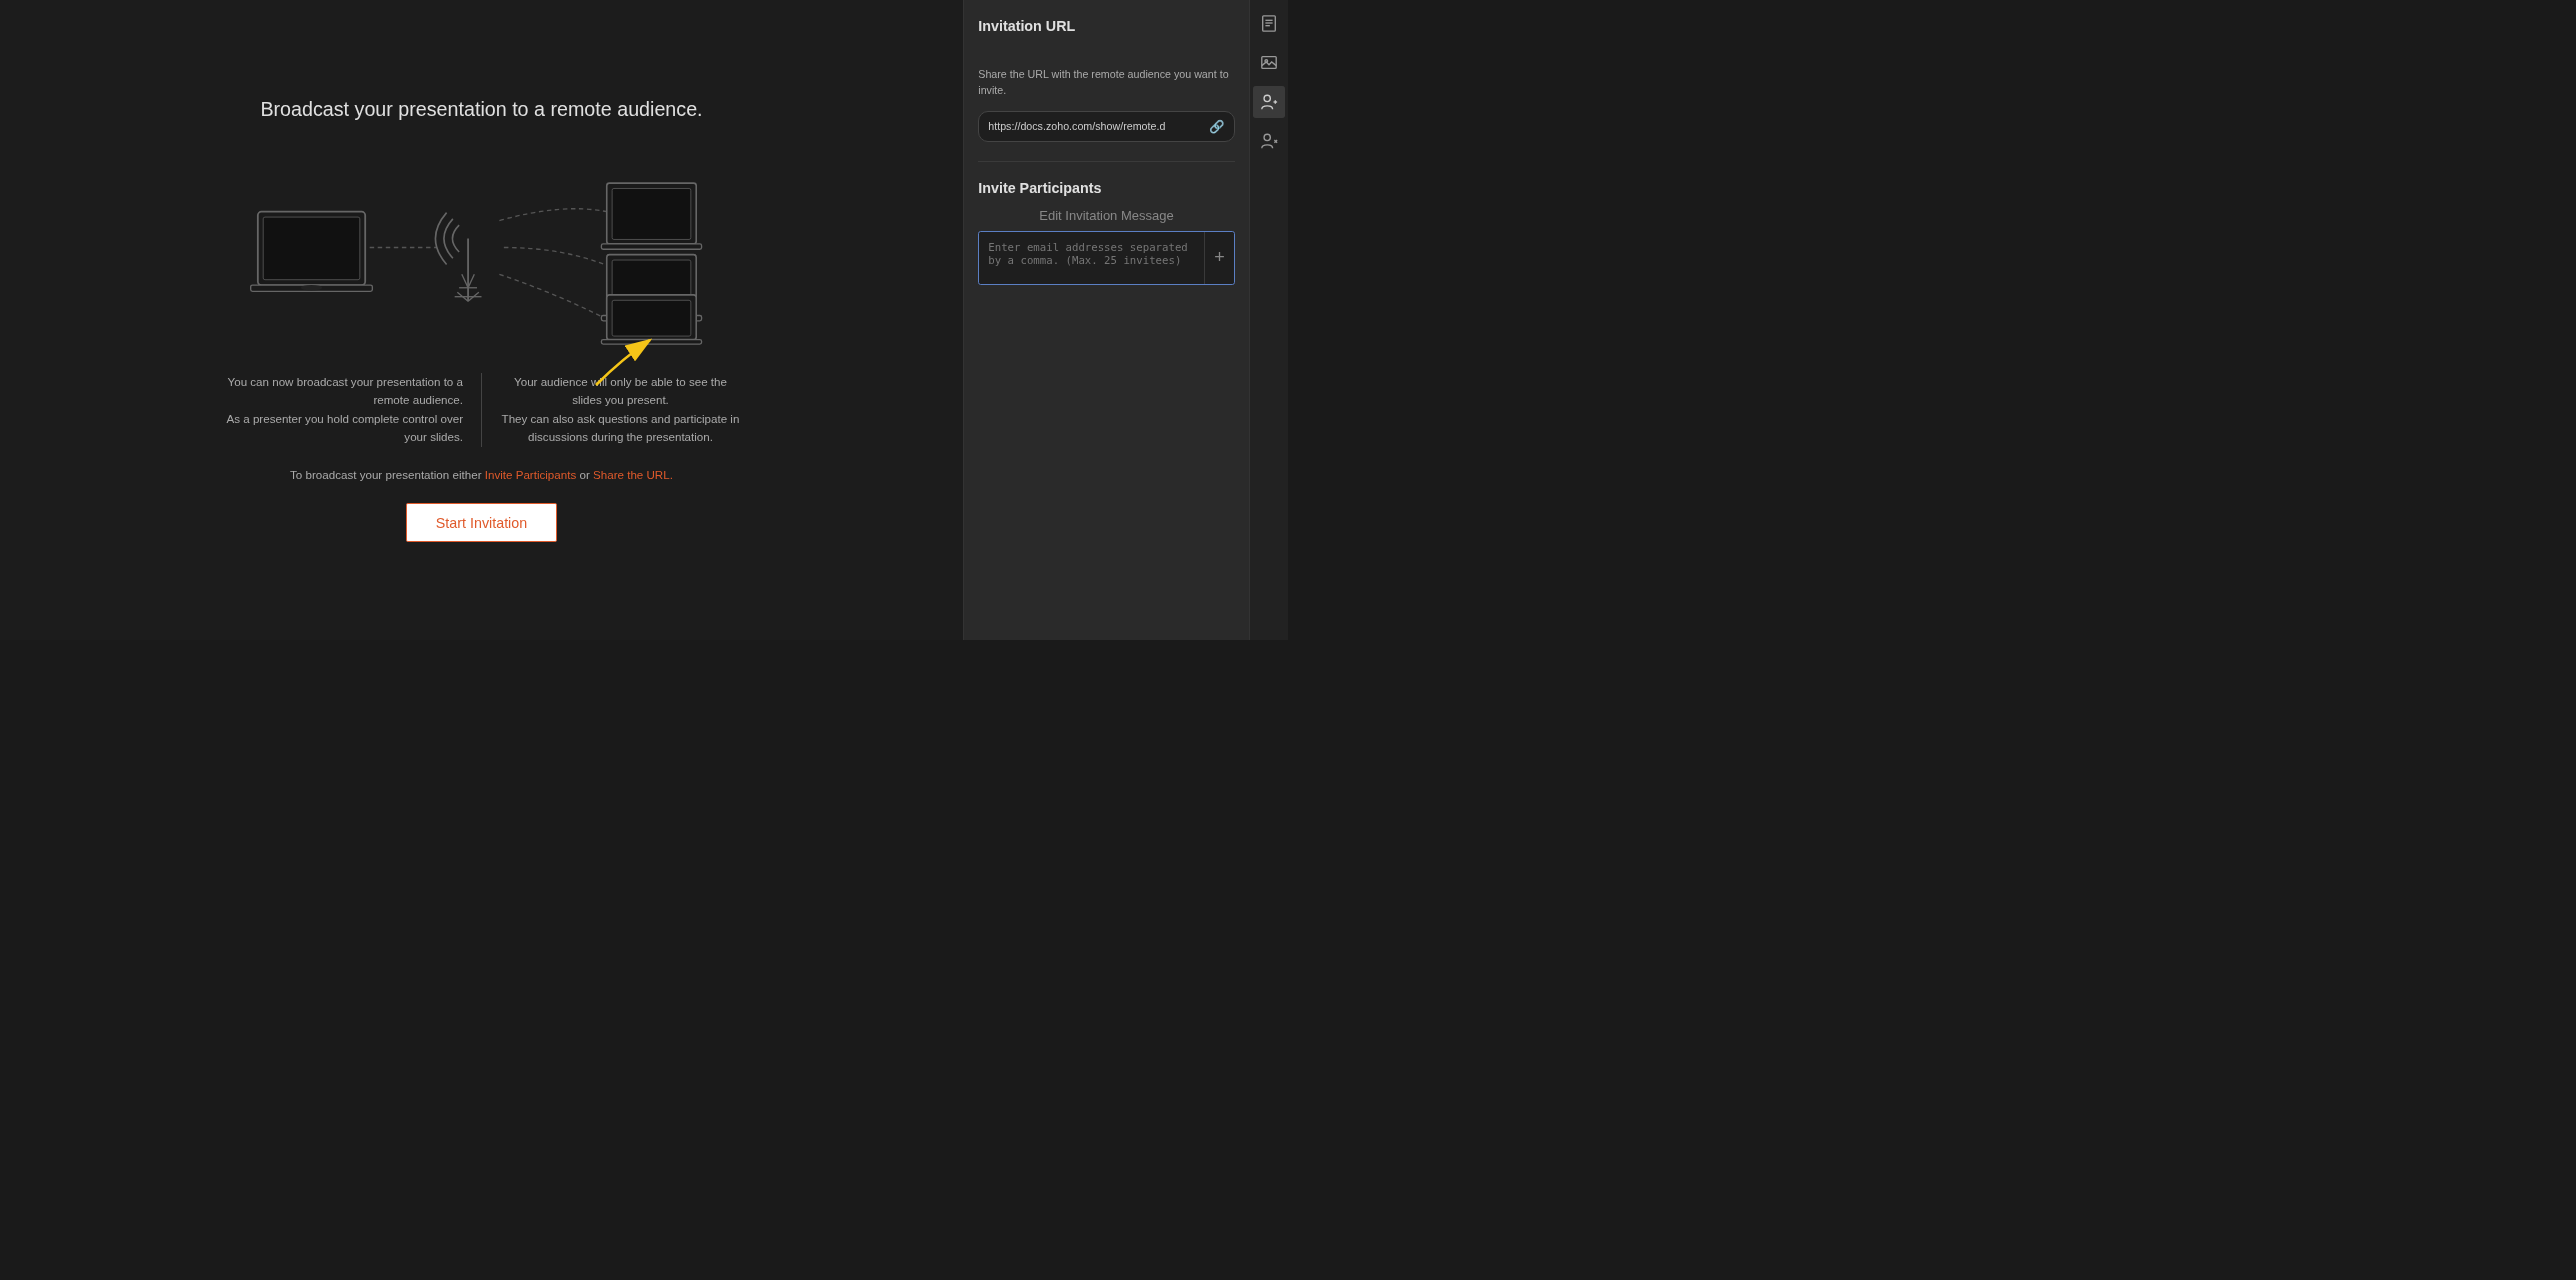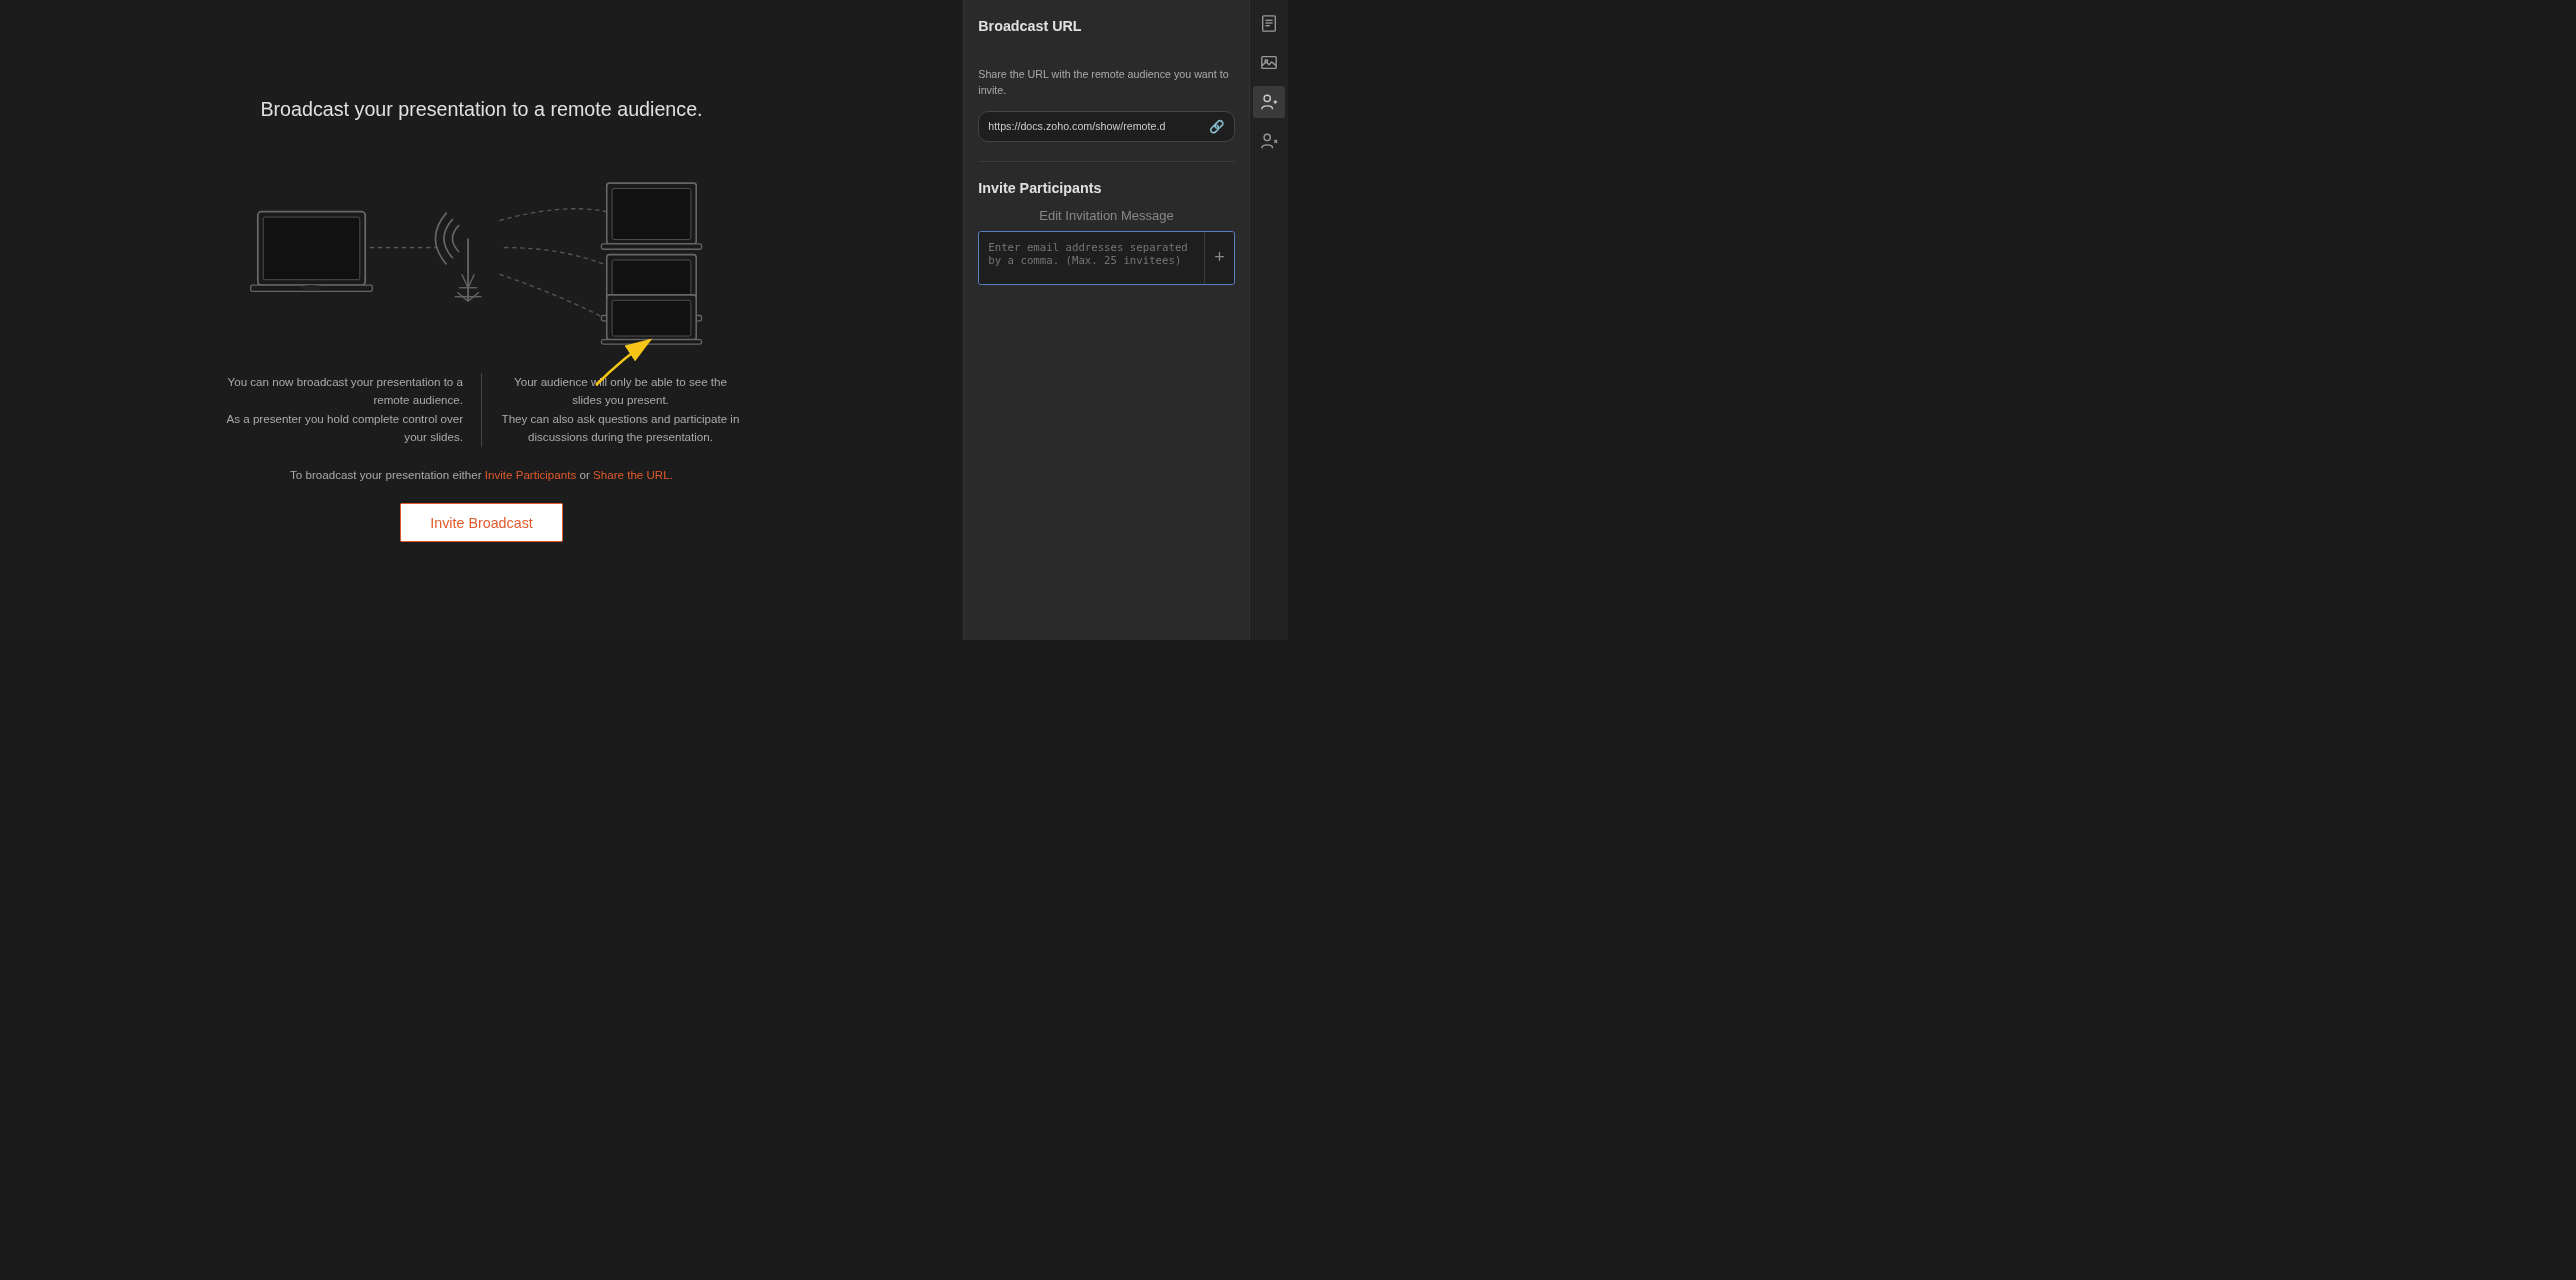--- a/index.html
+++ b/index.html
@@ -317,39 +317,39 @@
       <div class="desc-right">
         <span>Your audience will only be able to see the slides you present.</span><br>
         <span>They can also ask questions and participate in discussions during the presentation.</span>
       </div>
     </div>
 
     <p class="invite-text">
       <span>To broadcast your presentation either </span><a class="link-red">Invite Participants</a><span> or </span><a class="link-red">Share the URL.</a>
     </p>
 
-    <button class="start-broadcast-btn">Invite Broadcast</button>
+    <button class="start-broadcast-btn">Start Invitation</button>
 
     <svg class="yellow-arrow" width="72" height="72" viewBox="0 0 80 80">
       <defs>
         <marker id="arrowhead" markerWidth="10" markerHeight="7" refX="9" refY="3.5" orient="auto">
           <polygon points="0 0, 10 3.5, 0 7" fill="#f5c518"></polygon>
         </marker>
       </defs>
       <path d="M10 70 Q40 40 70 20" stroke="#f5c518" stroke-width="3" fill="none" marker-end="url(#arrowhead)"></path>
     </svg>
 
   </div>
 </div>
 
 <div class="right-sidebar">
   <div class="sidebar-content">
 
     <div>
-      <div class="section-title">Broadcast URL</div>
+      <div class="section-title">Invitation URL</div>
       <div class="section-subtitle">Share the URL with the remote audience you want to invite.</div>
       <div class="url-row">
         <span class="url-text">https://docs.zoho.com/show/remote.d</span>
         <span class="copy-icon">🔗</span>
       </div>
     </div>
 
     <div class="divider"></div>
 
     <div>

